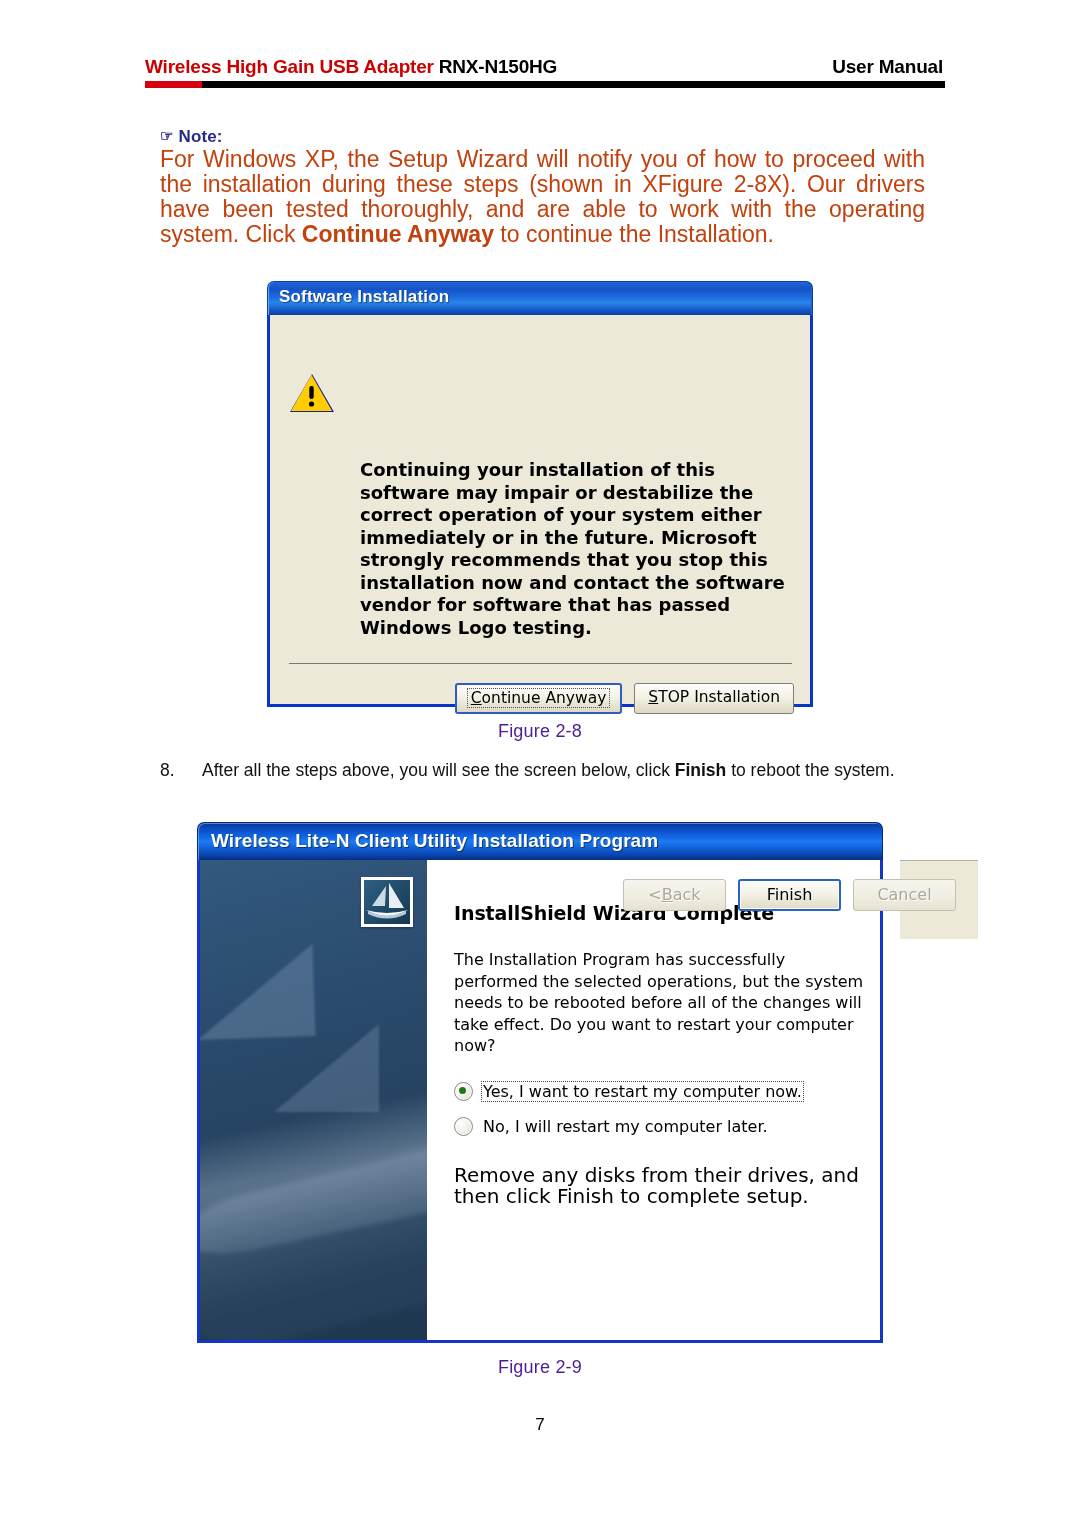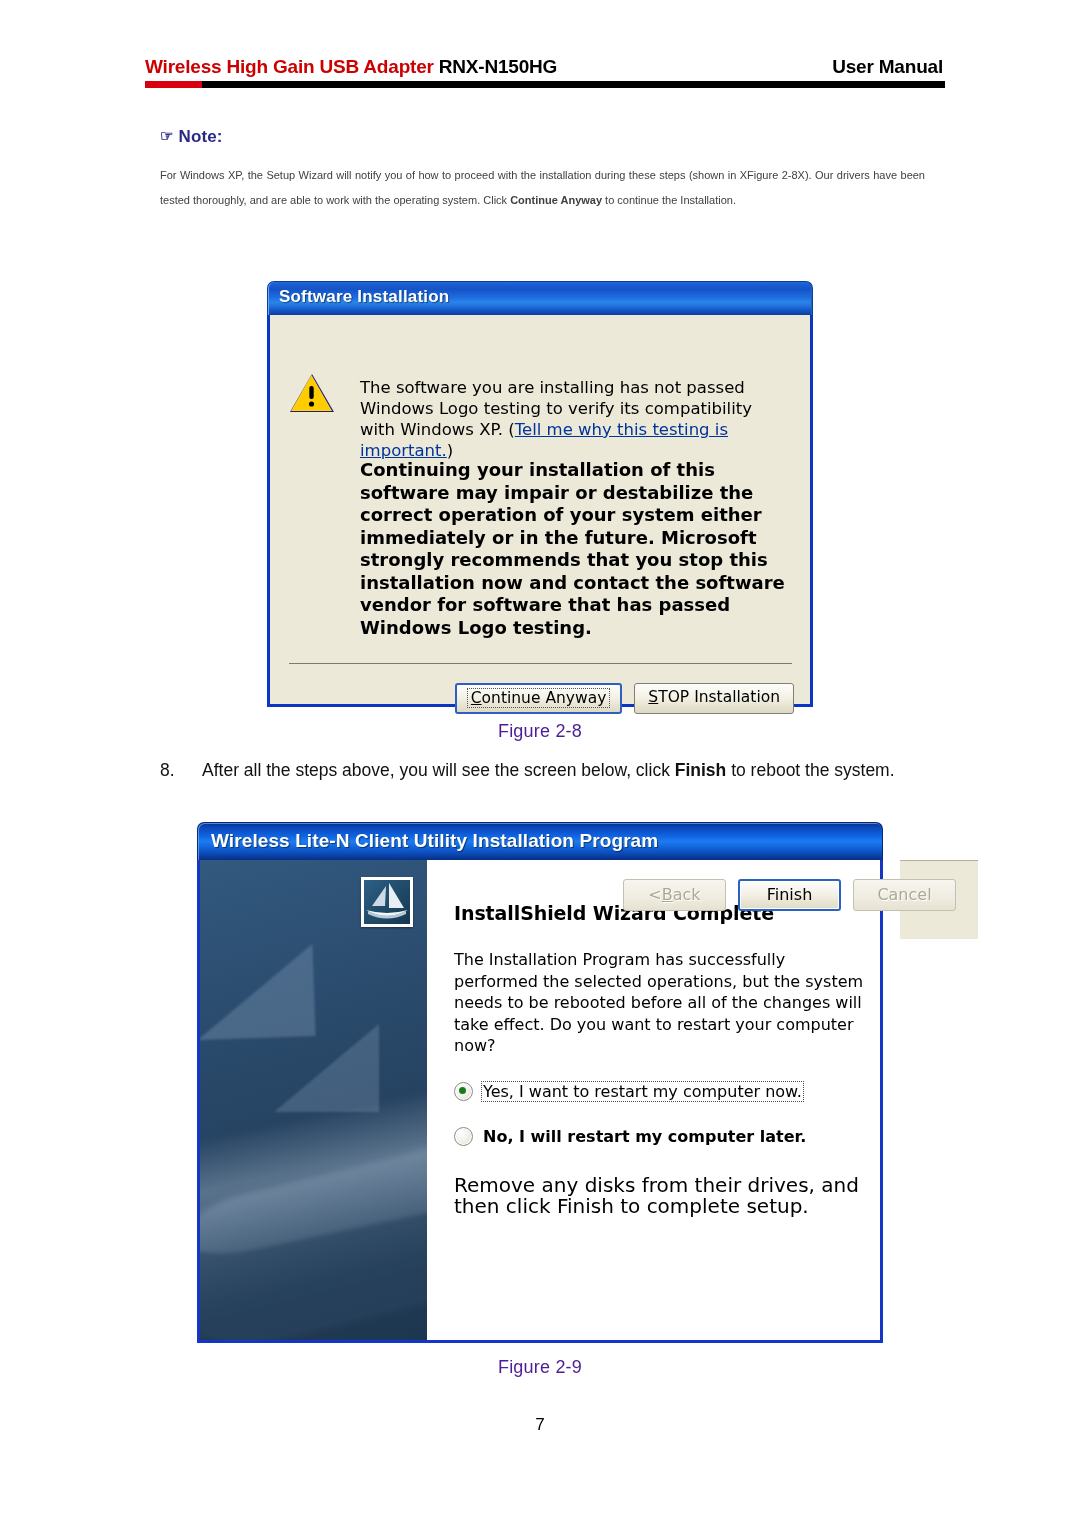--- a/index.html
+++ b/index.html
@@ -65,25 +65,25 @@
     letter-spacing: 0.1px;
     white-space: nowrap;
   }
   .note-hand {
     font-size: 15px;
     display: inline-block;
     transform: translateY(-1px);
     margin-right: 5px;
   }
   .note-body {
-    margin-top: 16px;
-    font-size: 11px;
+    margin-top: 0;
+    font-size: 23px;
     line-height: 25px;
     text-align: justify;
-    color: #404040;
+    color: #c2410c;
   }
   .note-body b { font-weight: bold; }
 
   
   .sw-dialog {
     position: absolute;
     left: 267px;
     top: 281px;
     width: 546px;
     height: 425px;
@@ -347,21 +347,21 @@
     font-size: 16px;
     line-height: 21.5px;
     color: #000;
     width: 420px;
   }
   .is-radio-row {
     display: flex;
     align-items: center;
     margin-top: 24px;
   }
-  .is-radio-row.second { margin-top: 24px; font-weight: bold; }
+  .is-radio-row.second { margin-top: 14px; }
   .radio {
     width: 17px; height: 17px;
     flex: 0 0 17px;
     border-radius: 50%;
     background: radial-gradient(circle at 35% 32%, #ffffff 0%, #f2f2ee 45%, #dcdcd4 100%);
     border: 1px solid #8d8d82;
     box-shadow: inset 0 0 0 1px #ffffff;
     position: relative;
     margin-right: 8px;
   }
@@ -475,23 +475,20 @@
     <div class="warn-icon">
       <svg width="46" height="42" viewBox="0 0 46 42">
         <polygon points="23,2 45,40 1,40" fill="#1f1f7a"></polygon>
         <polygon points="22.5,3 43,39 2,39" fill="#ffd21e"></polygon>
         <polygon points="22.5,5 41.2,38 3.8,38" fill="#ffcc00"></polygon>
         <rect x="20.3" y="14" width="4.4" height="13" rx="2" fill="#000"></rect>
         <circle cx="22.5" cy="32" r="2.6" fill="#000"></circle>
       </svg>
     </div>
 
-    <div class="sw-msg1">
-      <span>The software you are installing has not passed Windows Logo testing to verify its compatibility with Windows XP. (</span><span class="sw-link">Tell me why this testing is important.</span><span>)</span>
-    </div>
 
     <div class="sw-msg2">Continuing your installation of this software may impair or destabilize the correct operation of your system either immediately or in the future. Microsoft strongly recommends that you stop this installation now and contact the software vendor for software that has passed Windows Logo testing.</div>
 
     <div class="sw-sep"></div>
 
     <div class="sw-buttons">
       <div class="xp-btn default">
         <span class="inner-dot"><span class="ul">C</span><span>ontinue Anyway</span></span>
       </div>
       <div class="xp-btn">

